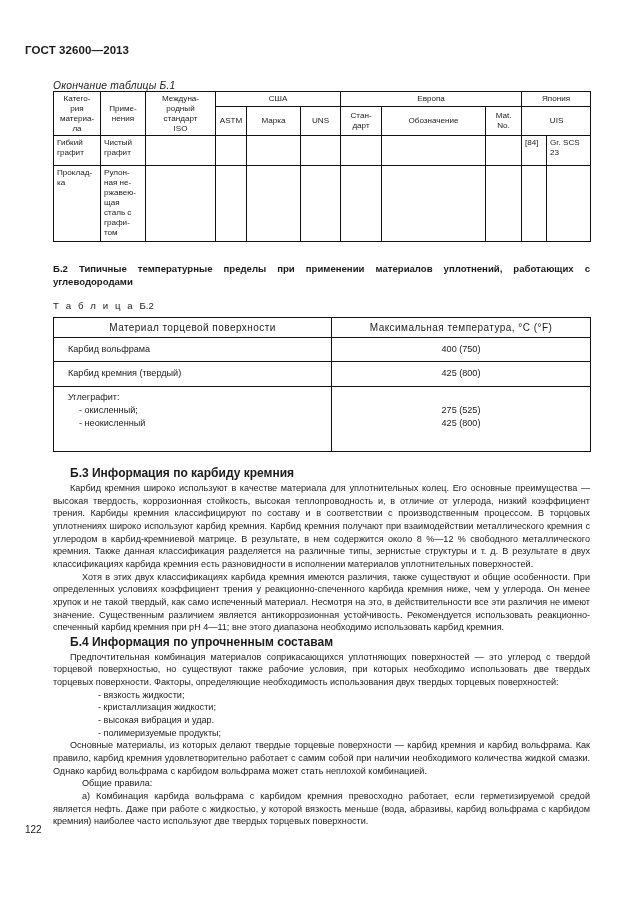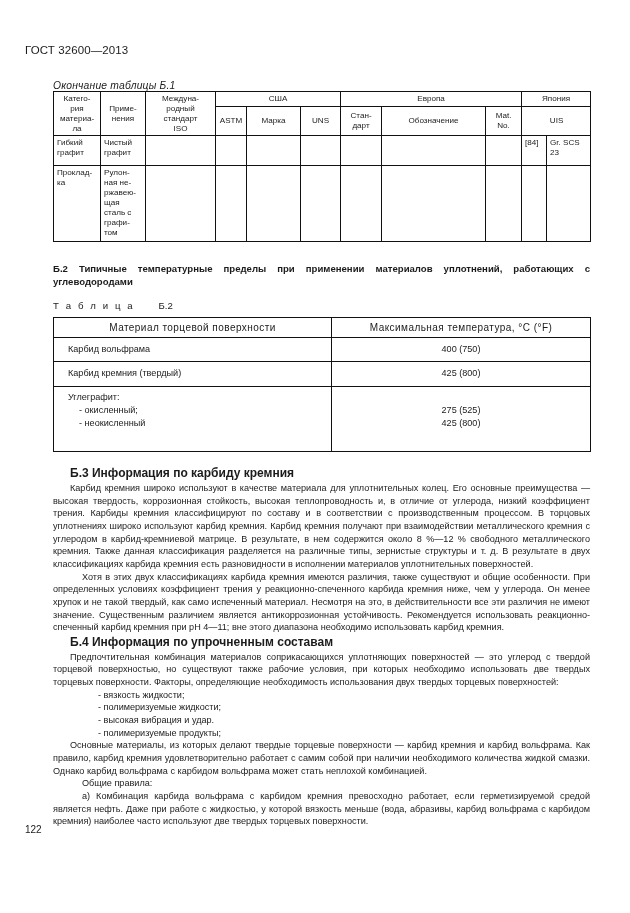--- a/index.html
+++ b/index.html
@@ -20,21 +20,21 @@
     width: 630px;
     height: 913px;
     box-sizing: border-box;
     padding: 0;
   }
   .std-header {
     position: absolute;
     left: 25px;
     top: 44px;
     font-size: 11.5px;
-    font-weight: normal;
+    font-weight: bold;
     letter-spacing: 0.1px;
     white-space: nowrap;
   }
   .content {
     position: absolute;
     left: 53px;
     top: 80px;
     width: 537px;
   }
   .cont-caption {
@@ -81,21 +81,21 @@
     margin-top: 21px;
     line-height: 1.35;
     text-align: justify;
   }
   .tbl-label {
     font-size: 9.6px;
     margin-top: 11px;
     margin-bottom: 6px;
     letter-spacing: 2.1px;
   }
-  .tbl-label .num { letter-spacing: 0px; margin-left: 19px; }
+  .tbl-label .num { letter-spacing: 0px; }
 
   
   table.b2 {
     border-collapse: collapse;
     width: 537px;
     table-layout: fixed;
     font-size: 9px;
   }
   table.b2 th {
     border: 0.9px solid #111;
@@ -286,21 +286,21 @@
     <div class="body-block">
       <p class="h4">Б.3 Информация по карбиду кремния</p>
       <p class="p-ind">Карбид кремния широко используют в качестве материала для уплотнительных колец. Его основные преимущества — высокая твердость, коррозионная стойкость, высокая теплопроводность и, в отличие от углерода, низкий коэффициент трения. Карбиды кремния классифицируют по составу и в соответствии с производственным процессом. В торцовых уплотнениях широко используют карбид кремния. Карбид кремния получают при взаимодействии металлического кремния с углеродом в карбид-кремниевой матрице. В результате, в нем содержится около 8 %—12 % свободного металлического кремния. Также данная классификация разделяется на различные типы, зернистые структуры и т. д. В результате в двух классификациях карбида кремния есть разновидности в исполнении материалов уплотнительных поверхностей.</p>
       <p class="p-ind2">Хотя в этих двух классификациях карбида кремния имеются различия, также существуют и общие особенности. При определенных условиях коэффициент трения у реакционно-спеченного карбида кремния ниже, чем у углерода. Он менее хрупок и не такой твердый, как само испеченный материал. Несмотря на это, в действительности все эти различия не имеют значение. Существенным различием является антикоррозионная устойчивость. Рекомендуется использовать реакционно-спеченный карбид кремния при  pH 4—11; вне этого диапазона необходимо использовать карбид кремния.</p>
     </div>
 
     <div class="body-block" style="margin-top:0">
       <p class="h4">Б.4 Информация по упрочненным составам</p>
       <p class="p-ind">Предпочтительная комбинация материалов соприкасающихся уплотняющих поверхностей — это углерод с твердой торцевой поверхностью, но существуют также рабочие условия, при которых необходимо использовать две твердых торцевых поверхности.  Факторы, определяющие необходимость использования двух твердых торцевых поверхностей:</p>
       <p class="bullet">- вязкость жидкости;</p>
-      <p class="bullet">- полимеризуемые жидкости;</p>
+      <p class="bullet">- кристаллизация жидкости;</p>
       <p class="bullet">- высокая вибрация и удар.</p>
       <p class="bullet">- полимеризуемые продукты;</p>
       <p class="p-ind">Основные материалы, из которых делают твердые торцевые поверхности — карбид кремния и карбид вольфрама. Как правило, карбид кремния удовлетворительно работает с самим собой при наличии необходимого количества жидкой смазки. Однако карбид вольфрама с карбидом вольфрама может стать неплохой комбинацией.</p>
       <p class="p-ind2">Общие правила:</p>
       <p class="p-ind2">а) Комбинация карбида вольфрама с карбидом кремния превосходно работает, если герметизируемой средой является нефть. Даже при работе с жидкостью, у которой вязкость меньше (вода, абразивы, карбид вольфрама с карбидом кремния) наиболее часто используют две твердых торцевых поверхности.</p>
     </div>
 
   </div>
 
   <div class="page-num">122</div>

